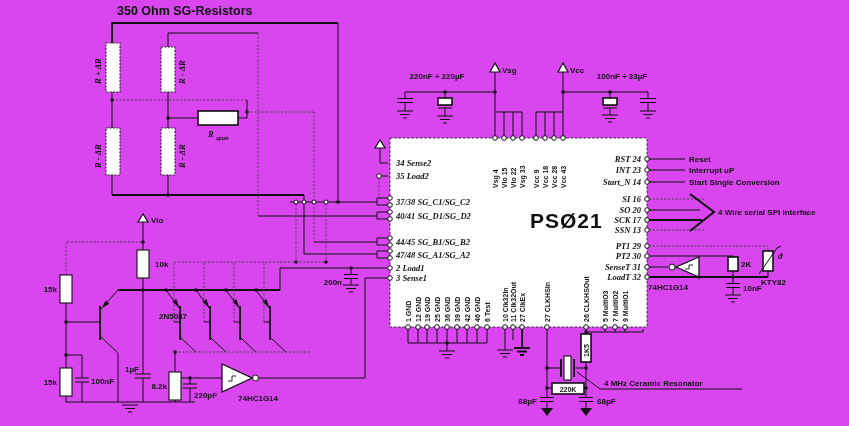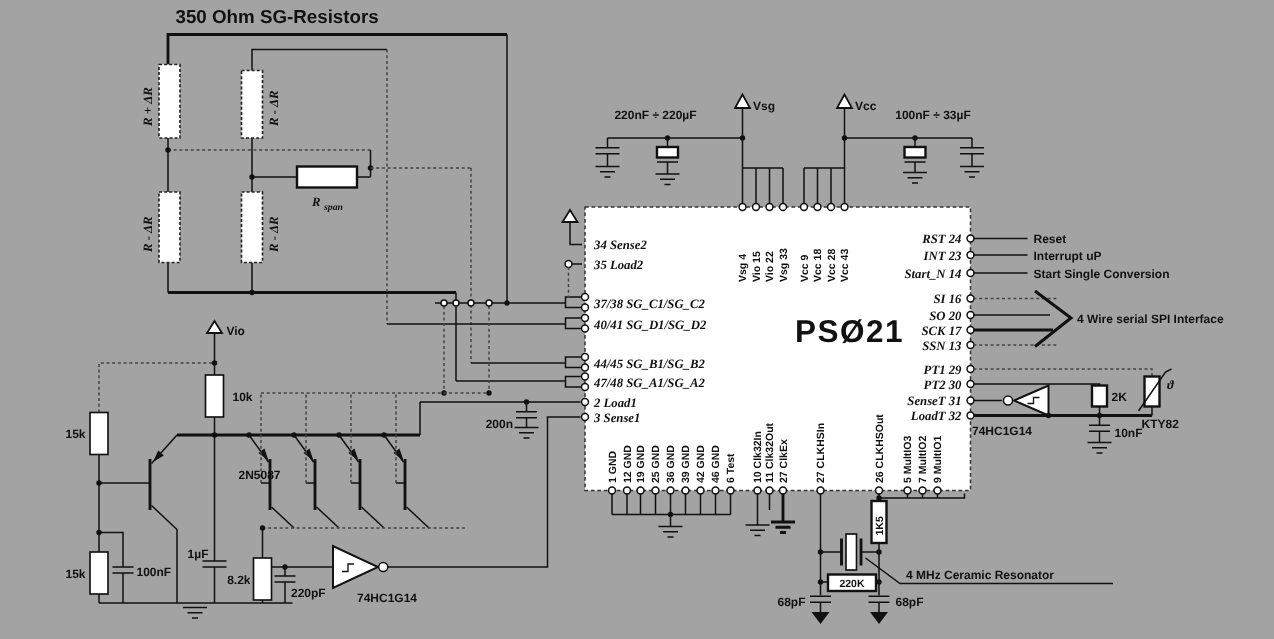--- a/index.html
+++ b/index.html
@@ -1,16 +1,16 @@
 <!DOCTYPE html>
 <html><head>
 <meta charset="utf-8">
 <style>
   html,body{margin:0;padding:0;background:#fff;}
-  #stage{position:relative;width:849px;height:426px;background:#a3a3a3;overflow:hidden;
+  #stage{position:relative;width:849px;height:426px;background:#d946ef;overflow:hidden;
          font-family:"Liberation Sans",sans-serif;}
   svg{position:absolute;left:0;top:0;}
   text{fill:#111;}
   .lbl{font:bold 8px "Liberation Sans",sans-serif;}
   .lbl7{font:bold 7px "Liberation Sans",sans-serif;}
   .itl{font:italic bold 8.5px "Liberation Serif",serif;}
   .big{font:600 21px "Liberation Sans",sans-serif;letter-spacing:1px;}
   .ttl{font:bold 12.5px "Liberation Sans",sans-serif;}
   .w{stroke:#111;stroke-width:1;fill:none;}
   .wb{stroke:#111;stroke-width:1.9;fill:none;}

